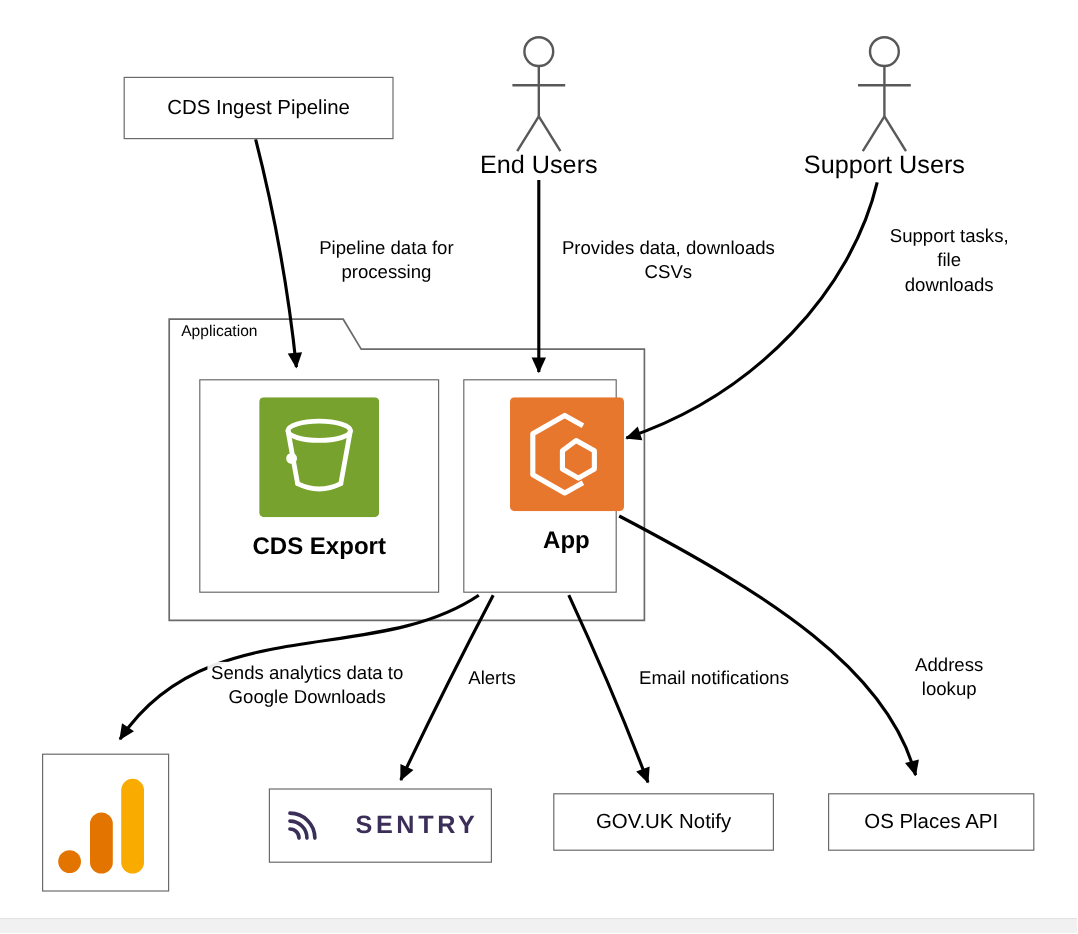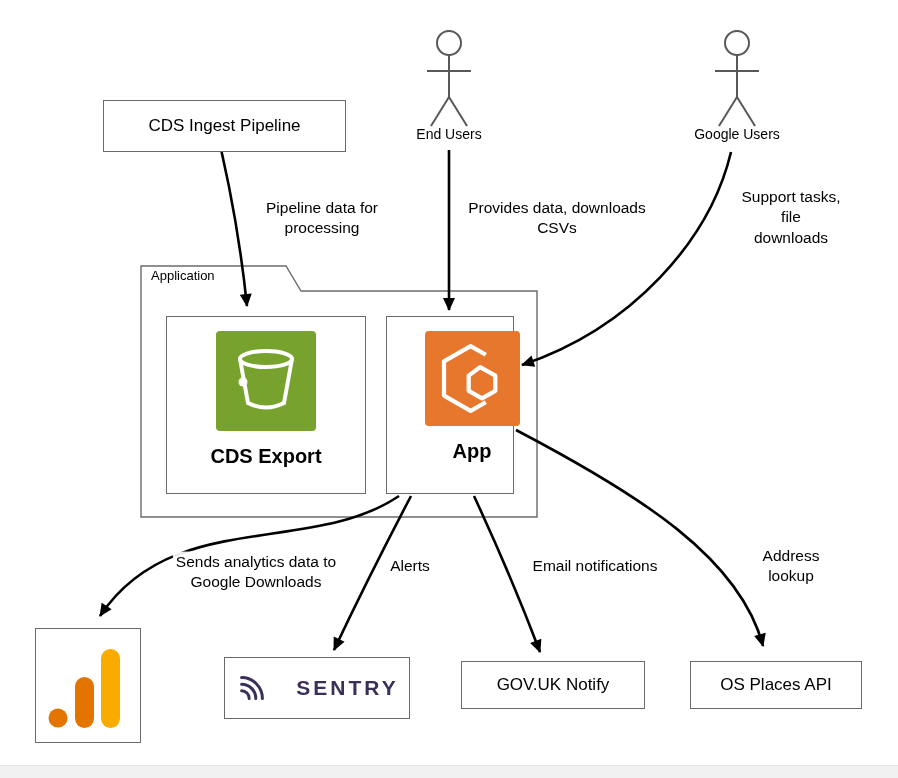--- a/index.html
+++ b/index.html
@@ -19,21 +19,21 @@
   .big-label{font-size:20px;font-weight:bold;margin-top:14px;}
   .group-label{
     position:absolute;left:151px;top:268px;font-size:13px;font-weight:normal;
   }
   .edge-label{
     position:absolute;transform:translate(-50%,-50%);
     font-size:15.5px;line-height:1.32;text-align:center;
     white-space:pre-line;background:rgba(255,255,255,0.92);padding:0 3px;
   }
   .actor-label{
-    position:absolute;transform:translate(-50%,0);font-size:14px;white-space:nowrap;
+    position:absolute;transform:translate(-50%,0);font-size:21px;white-space:nowrap;
   }
   .sentry-row{display:flex;align-items:center;gap:27px;}
   .sentry-word{
     font-size:21px;font-weight:600;letter-spacing:3px;color:#3b2e58;
   }
   .bottom-strip{
     position:absolute;left:0;bottom:0;width:898px;height:12px;background:#f1f1f1;
     border-top:1px solid #e3e3e3;
   }
 </style>
@@ -73,26 +73,26 @@
       <circle cx="737" cy="43" r="12" fill="#ffffff"></circle>
       <line x1="737" y1="55" x2="737" y2="97"></line>
       <line x1="715" y1="71" x2="759" y2="71"></line>
       <line x1="737" y1="97" x2="719" y2="126"></line>
       <line x1="737" y1="97" x2="755" y2="126"></line>
     </g>
   </svg>
 
   <div class="group-label">Application</div>
 
-  <div class="node" style="left:103px;top:64px;width:243px;height:52px;margin-top:36px;">
+  <div class="node" style="left:103px;top:64px;width:225px;height:52px;">
     <span class="node-label">CDS Ingest Pipeline</span>
   </div>
 
   <div class="actor-label" style="left:449px;top:126px;">End Users</div>
-  <div class="actor-label" style="left:737px;top:126px;">Google Users</div>
+  <div class="actor-label" style="left:737px;top:126px;">Support Users</div>
 
   <div class="node stack" style="left:166px;top:316px;width:200px;height:178px;">
     <svg class="icon" width="100" height="100" viewBox="0 0 100 100">
       <rect x="0" y="0" width="100" height="100" rx="4" fill="#77A22D"></rect>
       <g stroke="#ffffff" stroke-width="4" fill="none" stroke-linecap="round">
         <ellipse cx="50" cy="28" rx="26" ry="8"></ellipse>
         <path d="M24,28 L32,72"></path>
         <path d="M76,28 L68,72"></path>
         <path d="M32,72 Q50,81 68,72"></path>
       </g>

